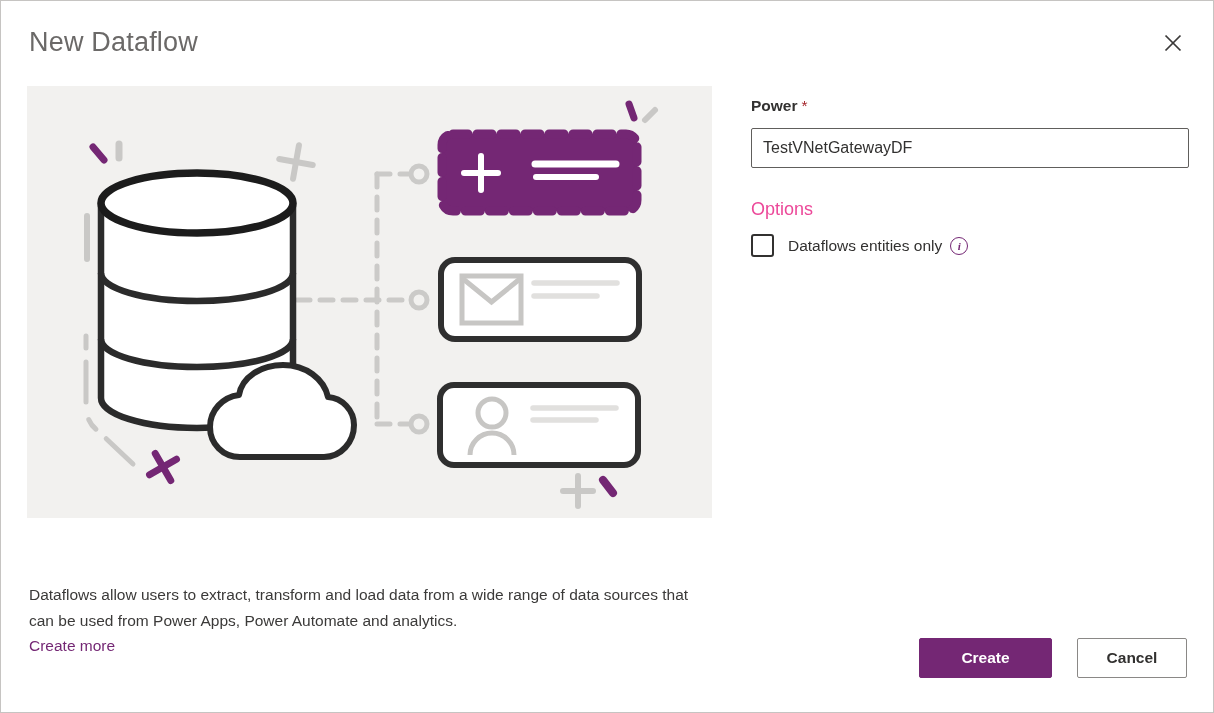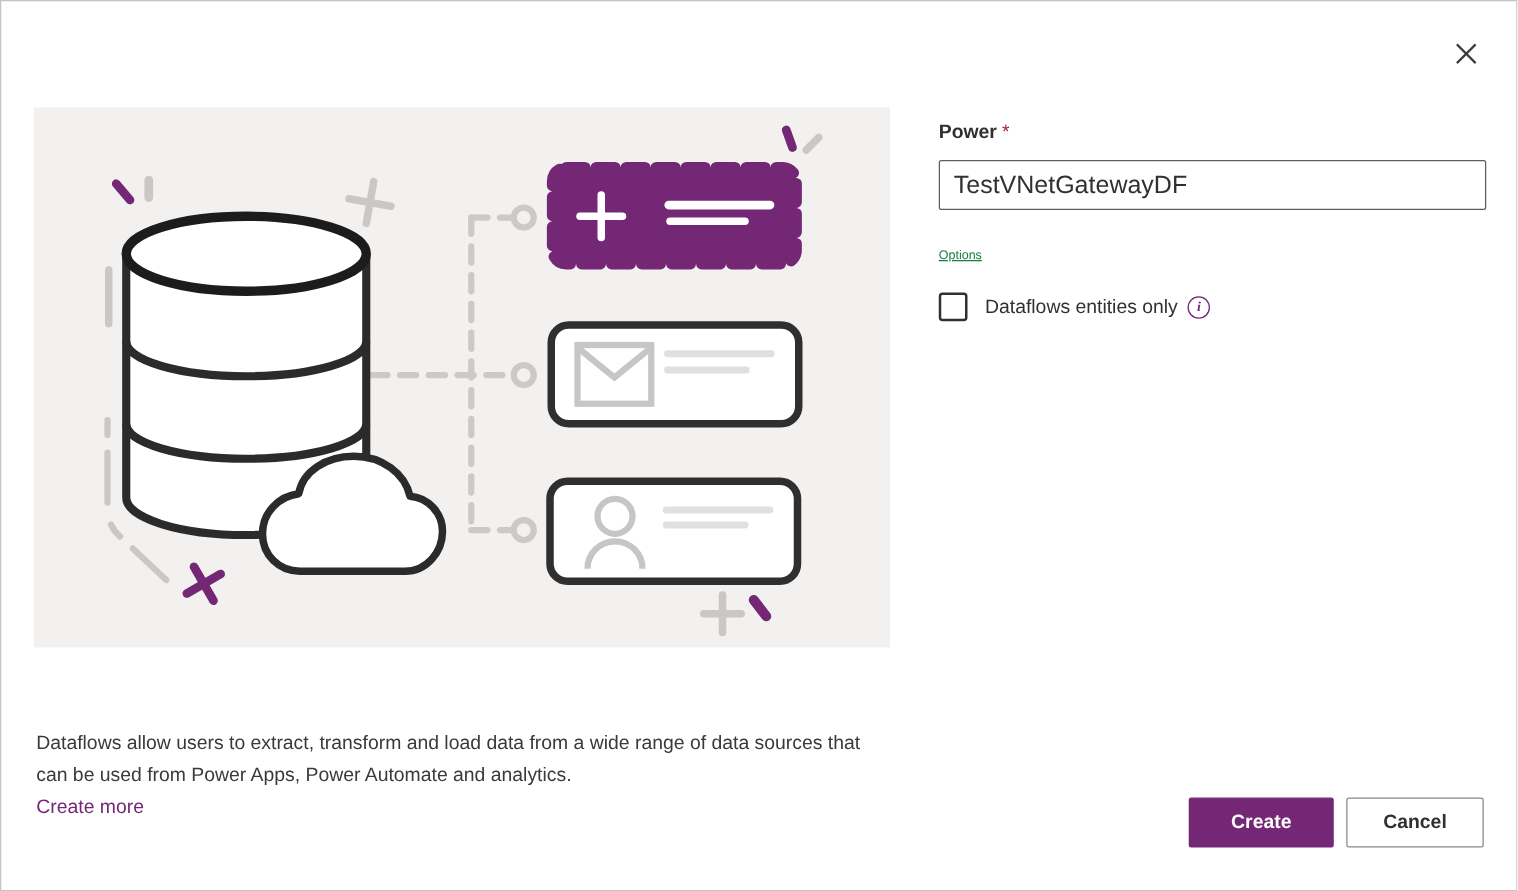--- a/index.html
+++ b/index.html
@@ -32,25 +32,25 @@
   .desc a{color:#742774;text-decoration:none;cursor:pointer;}
   .name-label{
     position:absolute;left:750px;top:96px;
     font-size:15.5px;font-weight:700;color:#323130;
   }
   .name-label .req{color:#a4262c;font-weight:400;margin-left:4px;}
   .name-input{
     position:absolute;left:750px;top:127px;width:414px;height:38px;
     border:1px solid #605e5c;border-radius:2px;background:#fff;
     font-family:"Liberation Sans", sans-serif;
-    font-size:20px;color:#323130;padding:0 11px;outline:none;
+    font-size:16px;color:#323130;padding:0 11px;outline:none;
   }
   .options-label{
     position:absolute;left:750px;top:198px;
-    font-size:10px;color:#15803d;text-decoration:underline;
+    font-size:18px;color:#ec4899;
   }
   .checkbox-row{
     position:absolute;left:750px;top:233px;
     display:flex;align-items:center;
   }
   .checkbox{
     width:19px;height:19px;border:2px solid #323130;border-radius:3px;
     background:#fff;cursor:pointer;flex:0 0 auto;
   }
   .checkbox-label{font-size:15.5px;color:#323130;margin-left:14px;cursor:default;}
@@ -61,28 +61,29 @@
     margin-left:8px;cursor:pointer;flex:0 0 auto;
   }
   .footer{
     position:absolute;top:637px;right:26px;display:flex;gap:10px;
   }
   .btn{
     height:40px;border-radius:2px;font-family:"Liberation Sans", sans-serif;
     font-size:15.5px;font-weight:700;cursor:pointer;
     display:flex;align-items:center;justify-content:center;
   }
-  .btn-create{width:116px;background:#742774;color:#fff;border:1px solid #742774;}
-  .btn-cancel{width:110px;background:#fff;color:#323130;border:1px solid #8a8886;}
+  .btn-create{width:133px;background:#742774;color:#fff;border:1px solid #742774;}
+  .btn-cancel{width:110px;background:#fff;color:#323130;border:1px solid #8a8886;margin-left:15px;}
 </style>
 </head>
 <body>
 
 <div class="dialog">
 
+  <div class="title">New Dataflow</div>
 
   <button class="close-btn" aria-label="Close">
     <svg width="20" height="20" viewBox="0 0 20 20">
       <line x1="2.5" y1="2.5" x2="17.5" y2="17.5" stroke="#3b3a39" stroke-width="1.7"></line>
       <line x1="17.5" y1="2.5" x2="2.5" y2="17.5" stroke="#3b3a39" stroke-width="1.7"></line>
     </svg>
   </button>
 
   <div class="hero">
     <svg width="685" height="432" viewBox="0 0 685 432">

